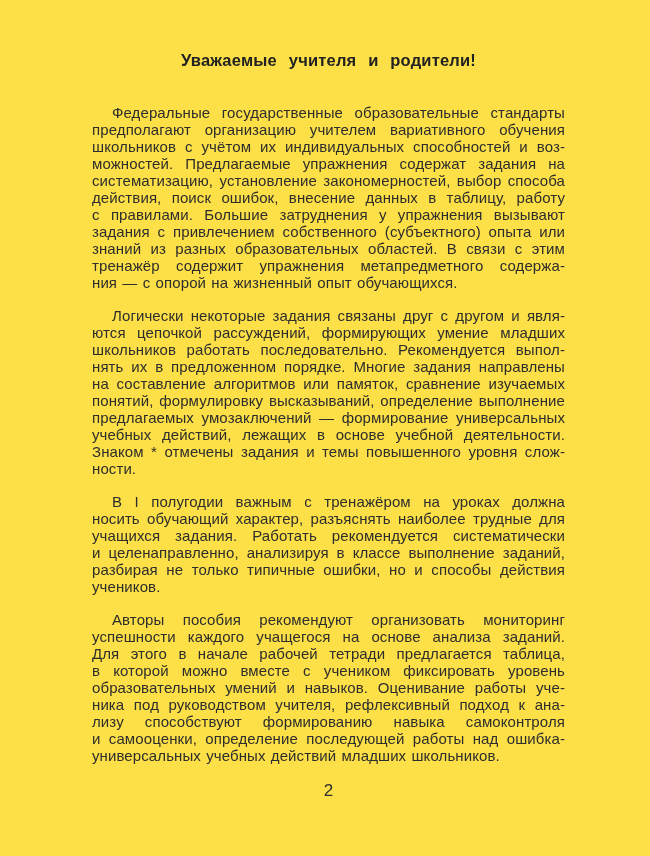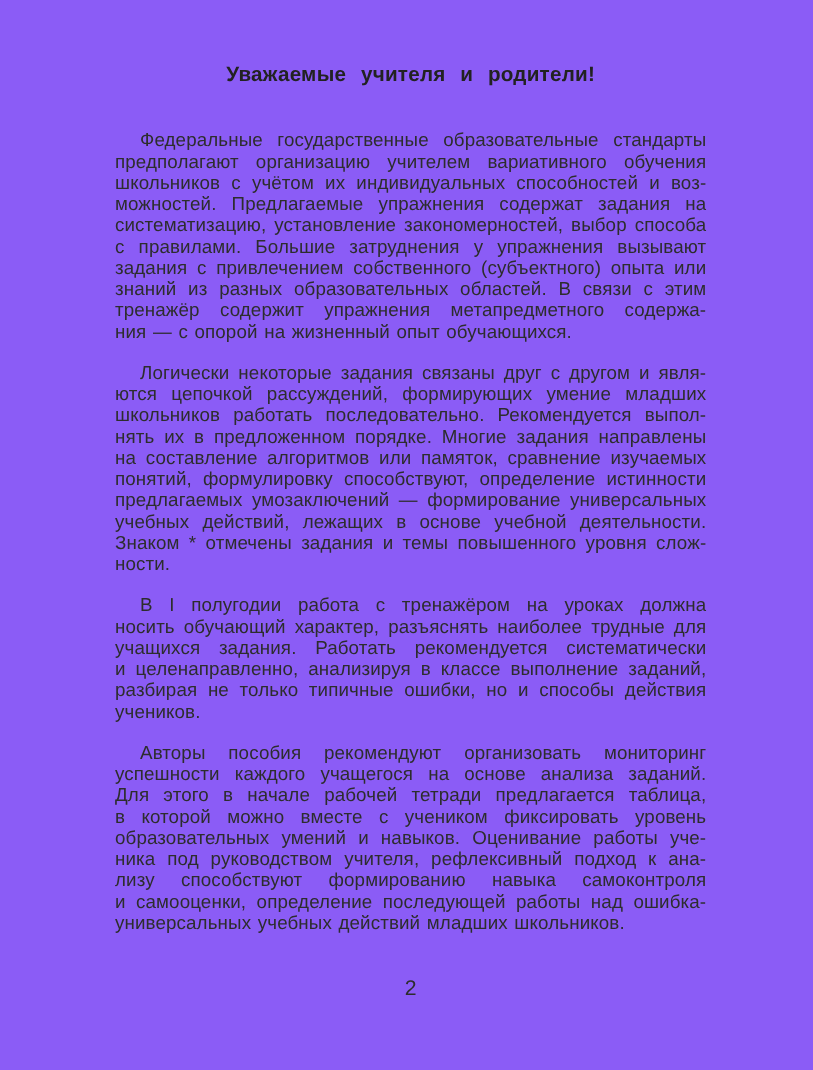--- a/index.html
+++ b/index.html
@@ -4,21 +4,21 @@
 <style>
   html, body {
     margin: 0;
     padding: 0;
     background: #e9e9e9;
   }
   .page {
     position: relative;
     width: 650px;
     height: 856px;
-    background: #8b5cf6;
+    background: #fde047;
     overflow: hidden;
     font-family: "Liberation Sans", "DejaVu Sans", sans-serif;
   }
   .title {
     position: absolute;
     top: 51px;
     left: 76px;
     width: 505px;
     margin: 0;
     text-align: center;
@@ -75,40 +75,41 @@
 <div class="page">
   <h1 class="title">Уважаемые  учителя  и  родители!</h1>
 
   <div class="body-text">
       <div class="paragraph">
         <div class="line first">Федеральные государственные образовательные стандарты</div>
         <div class="line">предполагают организацию учителем вариативного обучения</div>
         <div class="line">школьников с учётом их индивидуальных способностей и воз-</div>
         <div class="line">можностей. Предлагаемые упражнения содержат задания на</div>
         <div class="line">систематизацию, установление закономерностей, выбор способа</div>
+        <div class="line">действия, поиск ошибок, внесение данных в таблицу, работу</div>
         <div class="line">с правилами. Большие затруднения у упражнения вызывают</div>
         <div class="line">задания с привлечением собственного (субъектного) опыта или</div>
         <div class="line">знаний из разных образовательных областей. В связи с этим</div>
         <div class="line">тренажёр содержит упражнения метапредметного содержа-</div>
         <div class="line last">ния — с опорой на жизненный опыт обучающихся.</div>
       </div>
       <div class="paragraph">
         <div class="line first">Логически некоторые задания связаны друг с другом и явля-</div>
         <div class="line">ются цепочкой рассуждений, формирующих умение младших</div>
         <div class="line">школьников работать последовательно. Рекомендуется выпол-</div>
         <div class="line">нять их в предложенном порядке. Многие задания направлены</div>
         <div class="line">на составление алгоритмов или памяток, сравнение изучаемых</div>
-        <div class="line">понятий, формулировку способствуют, определение истинности</div>
+        <div class="line">понятий, формулировку высказываний, определение выполнение</div>
         <div class="line">предлагаемых умозаключений — формирование универсальных</div>
         <div class="line">учебных действий, лежащих в основе учебной деятельности.</div>
         <div class="line">Знаком * отмечены задания и темы повышенного уровня слож-</div>
         <div class="line last">ности.</div>
       </div>
       <div class="paragraph">
-        <div class="line first">В I полугодии работа с тренажёром на уроках должна</div>
+        <div class="line first">В I полугодии важным с тренажёром на уроках должна</div>
         <div class="line">носить обучающий характер, разъяснять наиболее трудные для</div>
         <div class="line">учащихся задания. Работать рекомендуется систематически</div>
         <div class="line">и целенаправленно, анализируя в классе выполнение заданий,</div>
         <div class="line">разбирая не только типичные ошибки, но и способы действия</div>
         <div class="line last">учеников.</div>
       </div>
       <div class="paragraph">
         <div class="line first">Авторы пособия рекомендуют организовать мониторинг</div>
         <div class="line">успешности каждого учащегося на основе анализа заданий.</div>
         <div class="line">Для этого в начале рабочей тетради предлагается таблица,</div>

